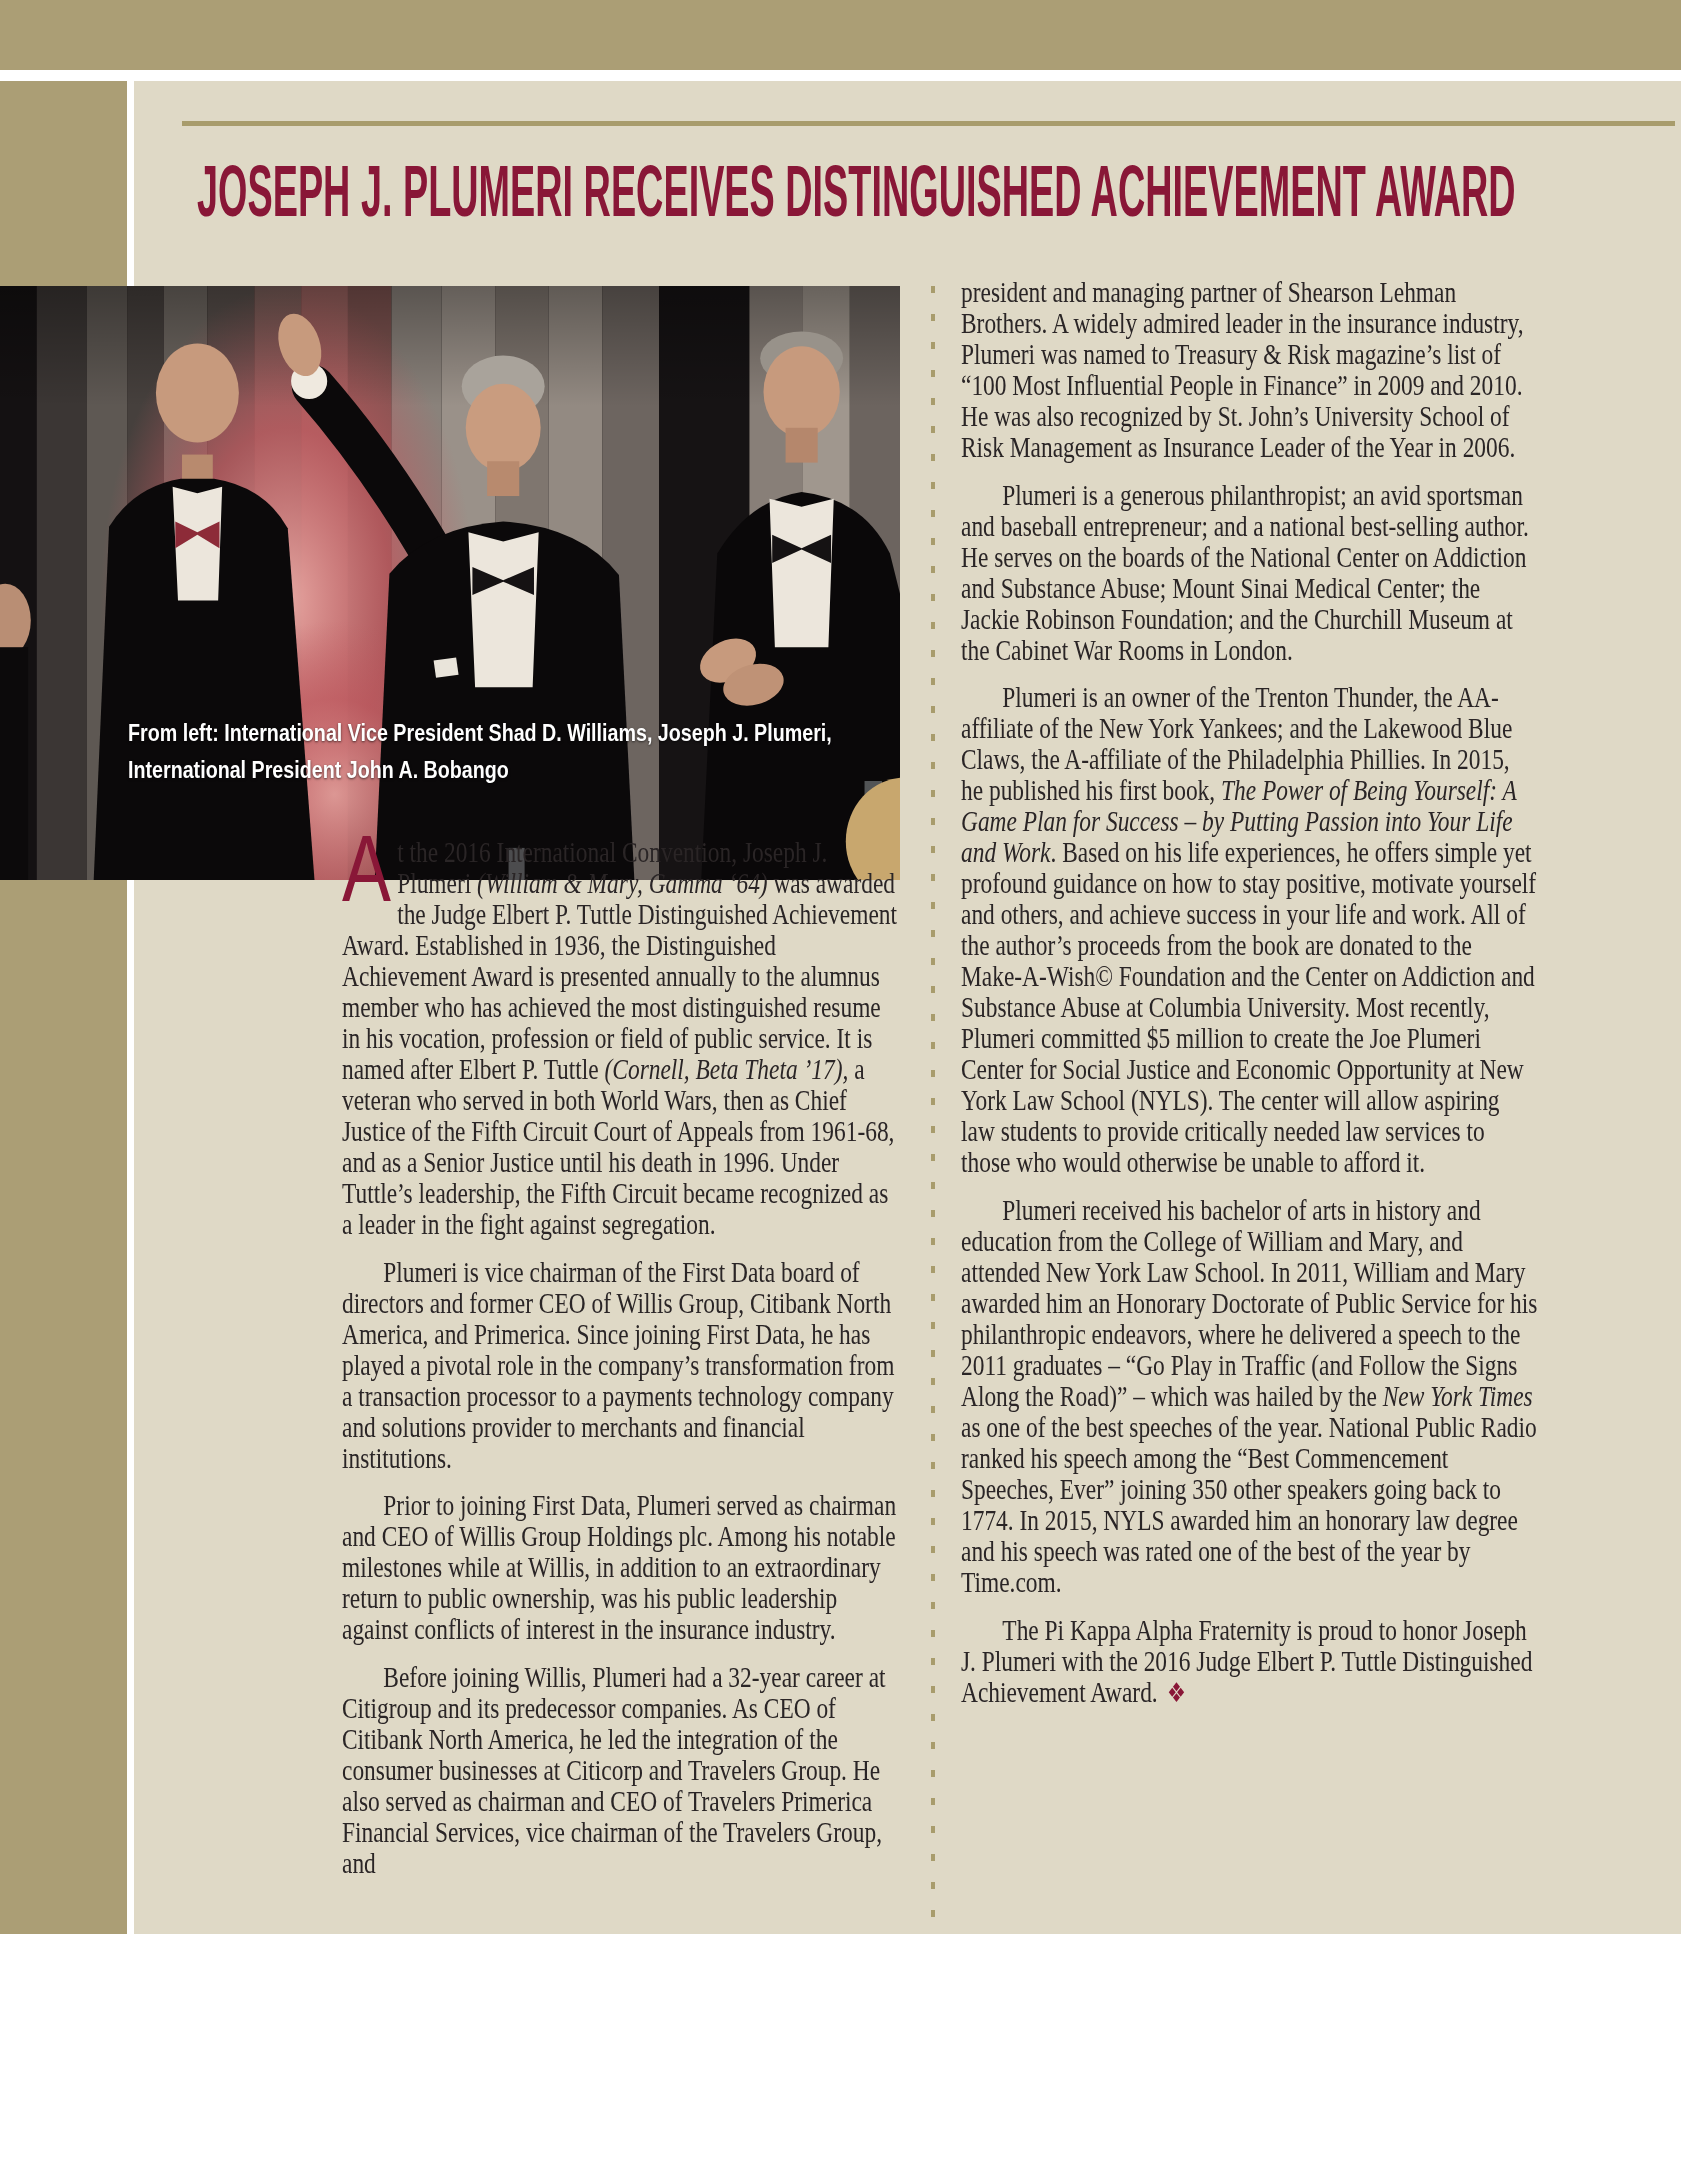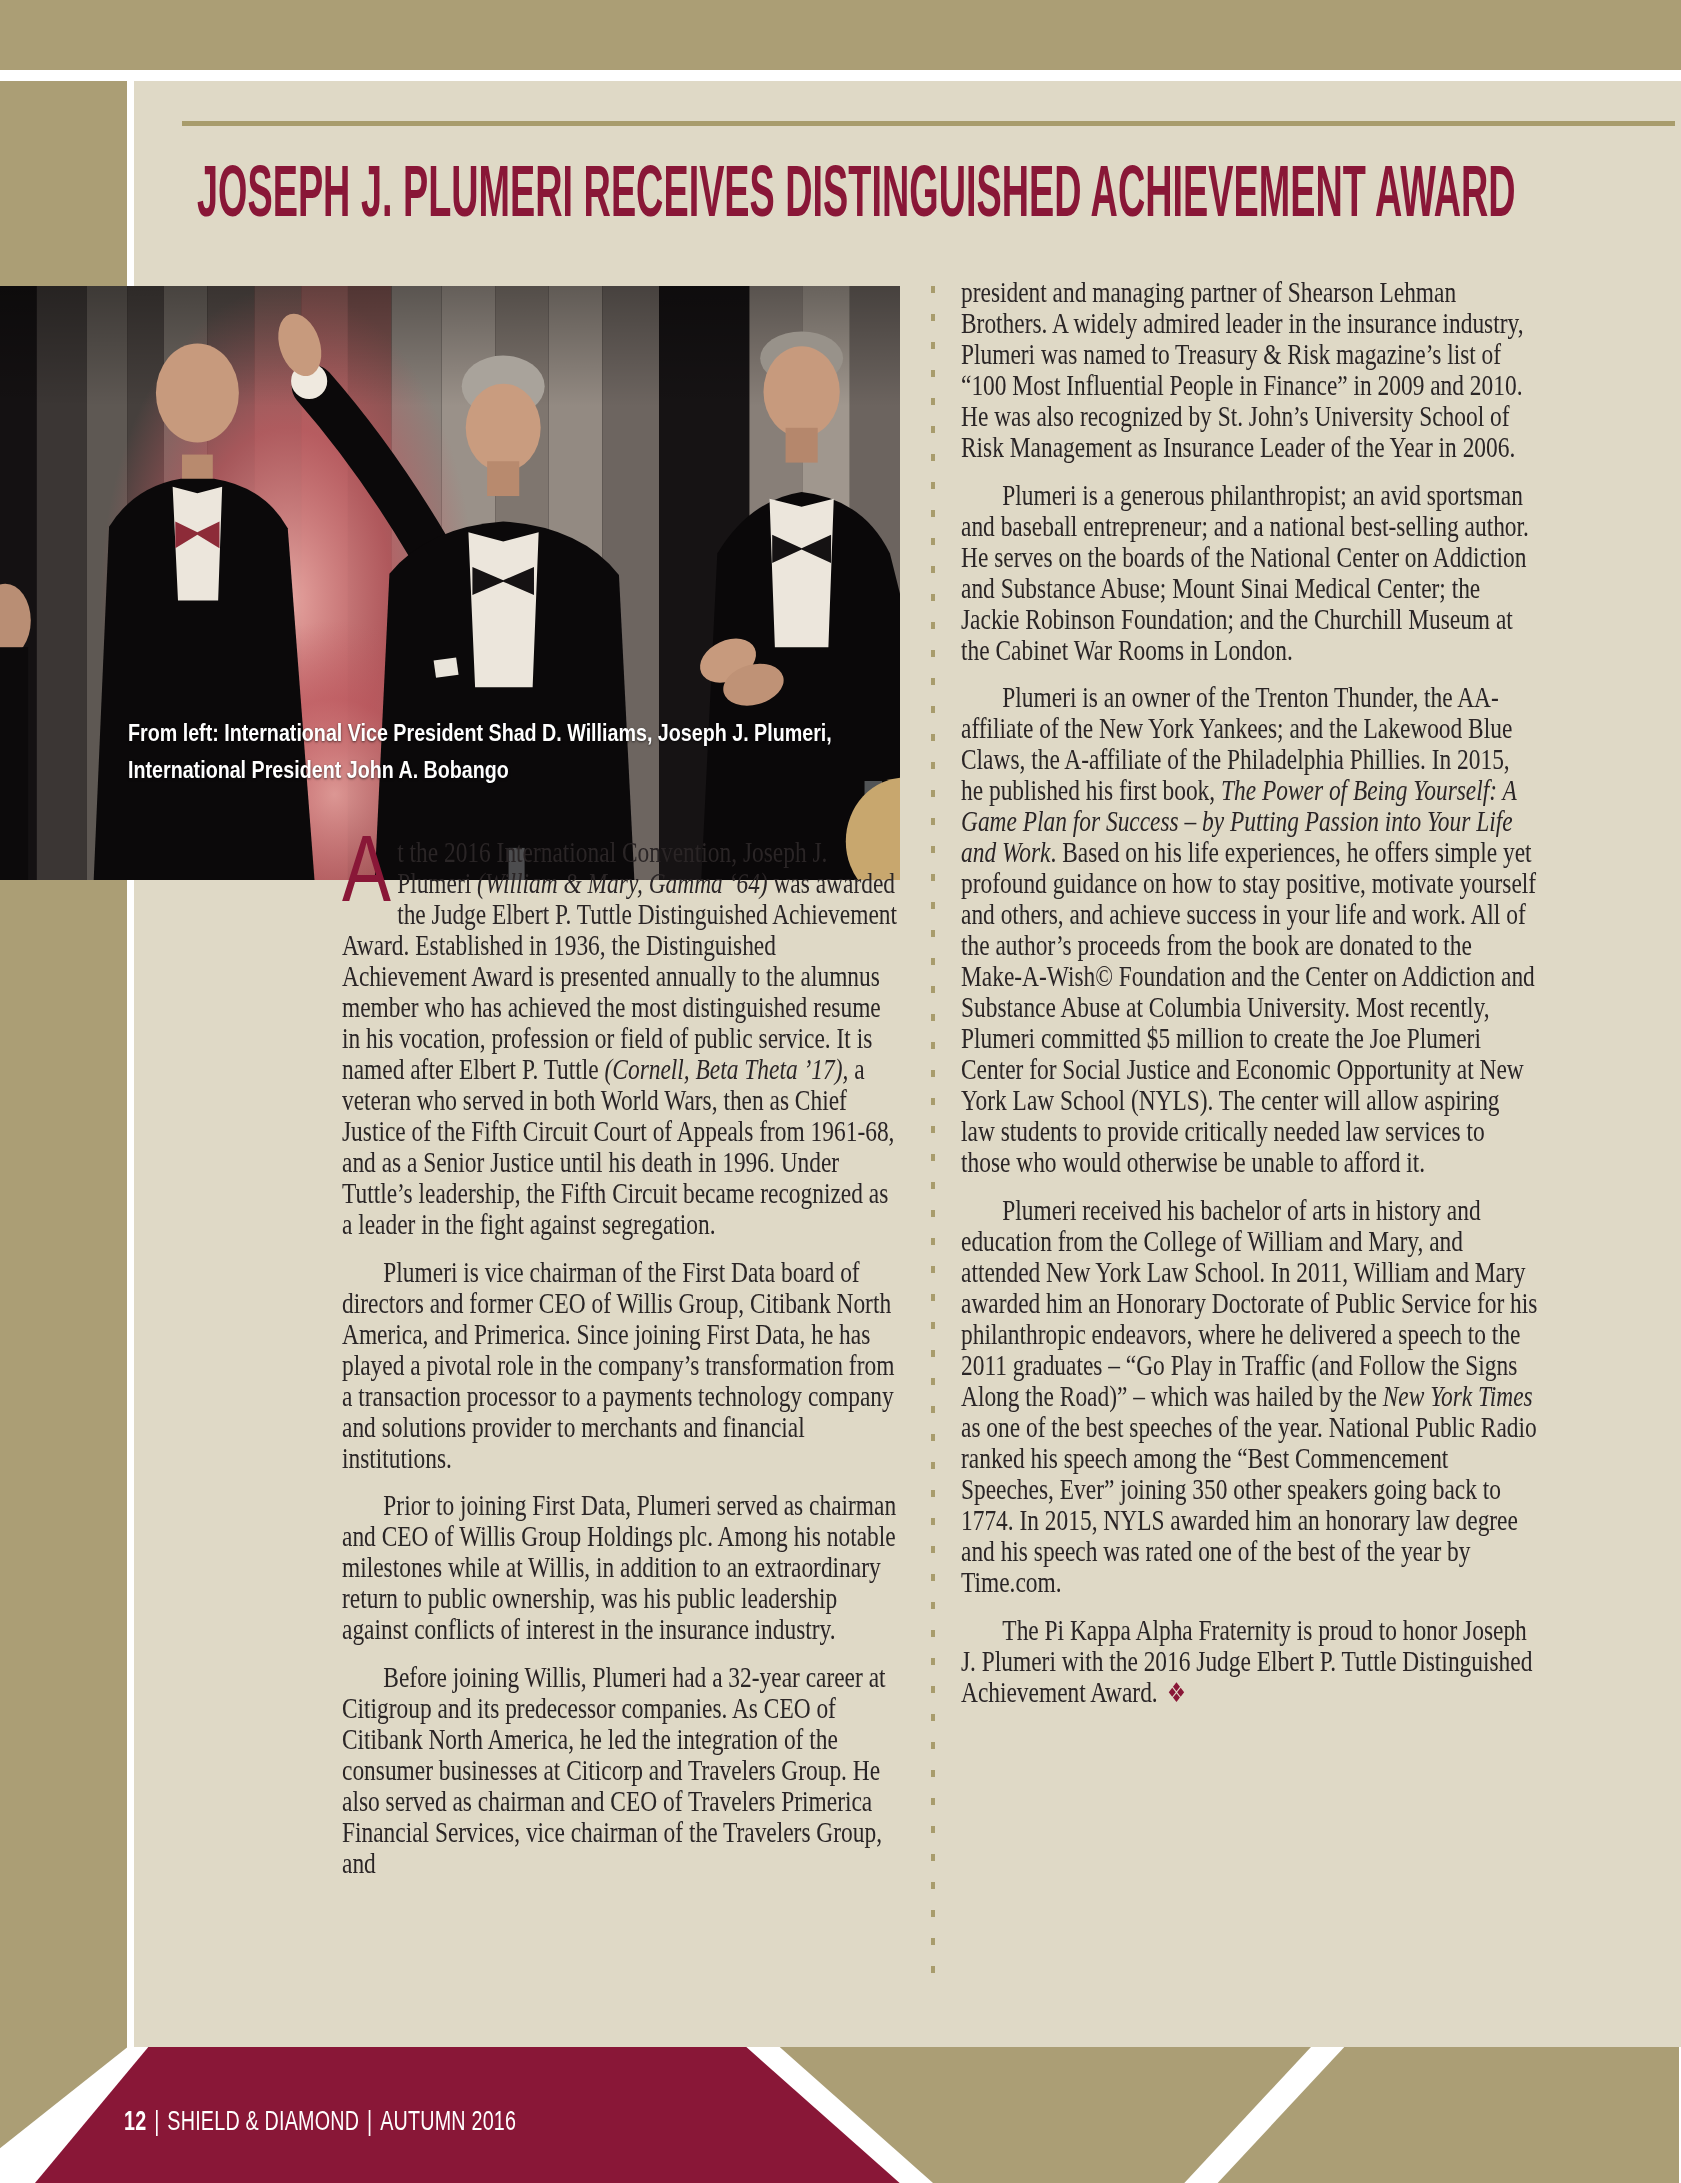--- a/index.html
+++ b/index.html
@@ -1,16 +1,16 @@
 <!DOCTYPE html>
 <html style="font-size:10.7px"><head>
 <meta charset="utf-8">
 <style>
   html,body{margin:0;padding:0;background:#fff;}
-  .page{position:relative;width:1682px;height:2183px;background:#ffffff;overflow:hidden;
+  .page{position:relative;width:1682px;height:1934px;background:#ffffff;overflow:hidden;
         font-family:"Liberation Serif",serif;}
   .top-band{position:absolute;left:0;top:0;width:1682px;height:70px;background:#ab9e75;}
   .side-col{position:absolute;left:0;top:81px;width:127px;height:2102px;background:#ab9e75;
             clip-path:polygon(0 0,100% 0,100% 93.55%,0 98.35%);}
   .content{position:absolute;left:134px;top:81px;width:1548px;height:1966px;background:#dfd9c6;}
   .rule{position:absolute;left:182px;top:121px;width:1493px;height:4.7px;background:#a89c6c;}
   .title-svg{position:absolute;left:197px;top:158px;}
   .photo{position:absolute;left:0;top:286px;width:900px;height:594px;}
   .photo svg{display:block;}
   .caption{position:absolute;left:128px;top:428px;width:957px;color:#ffffff;

